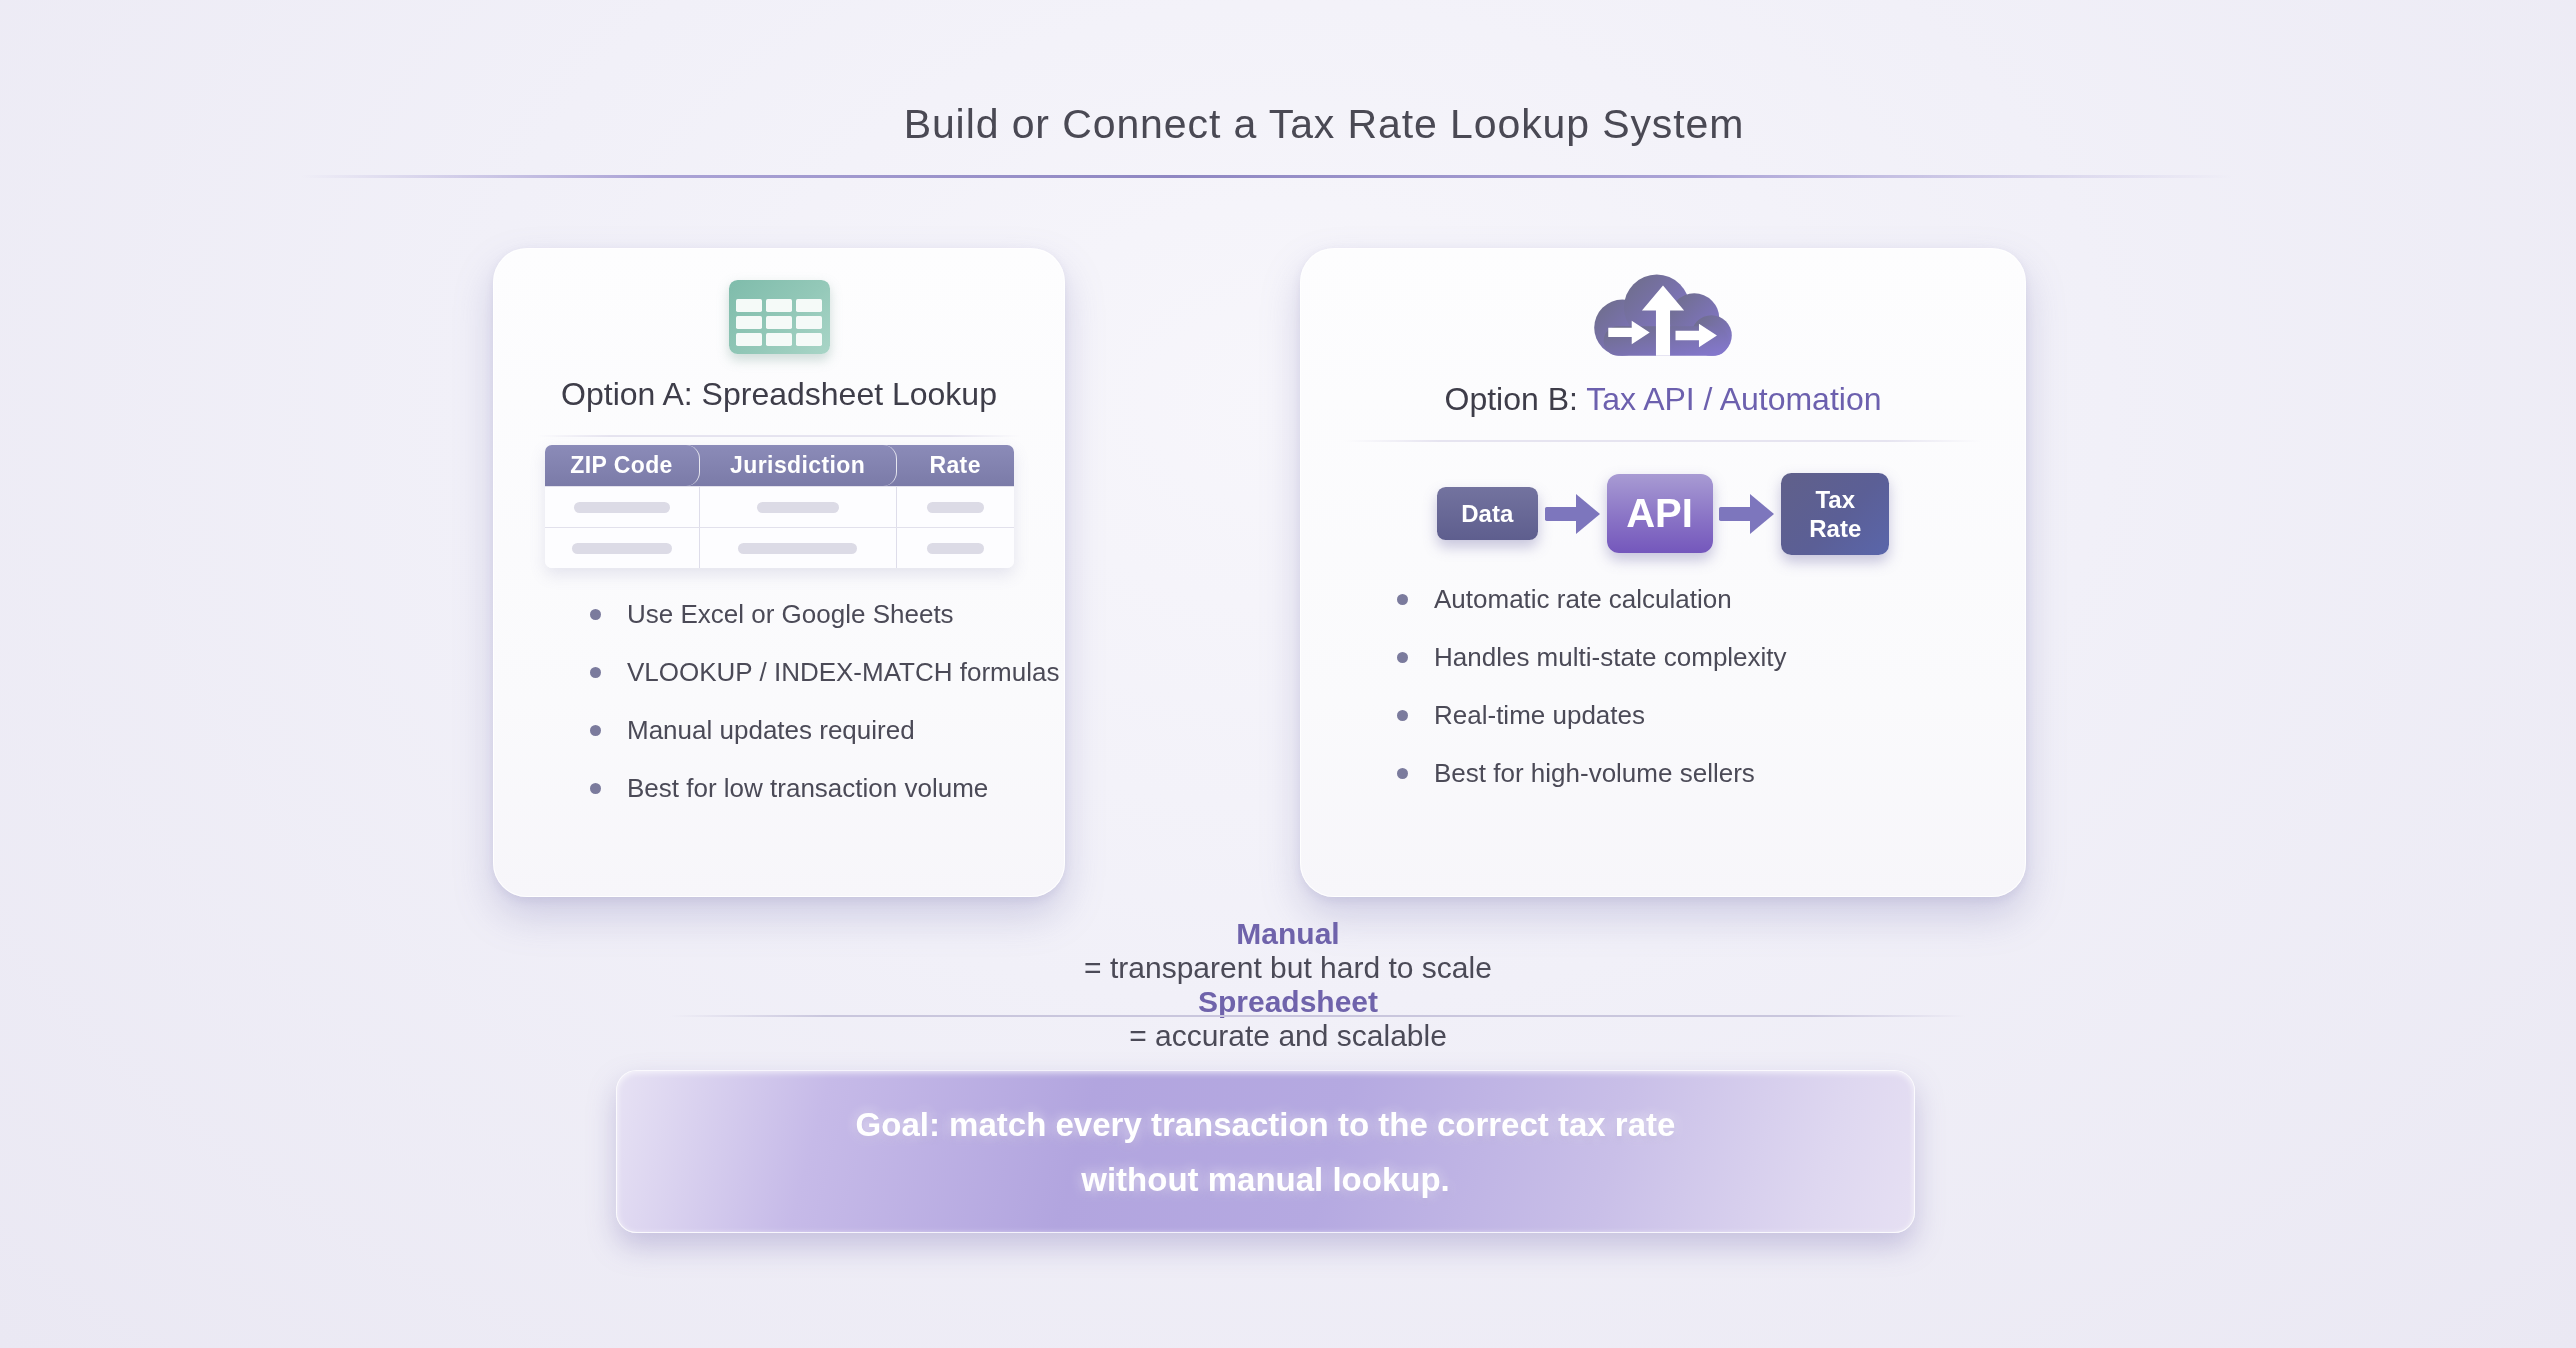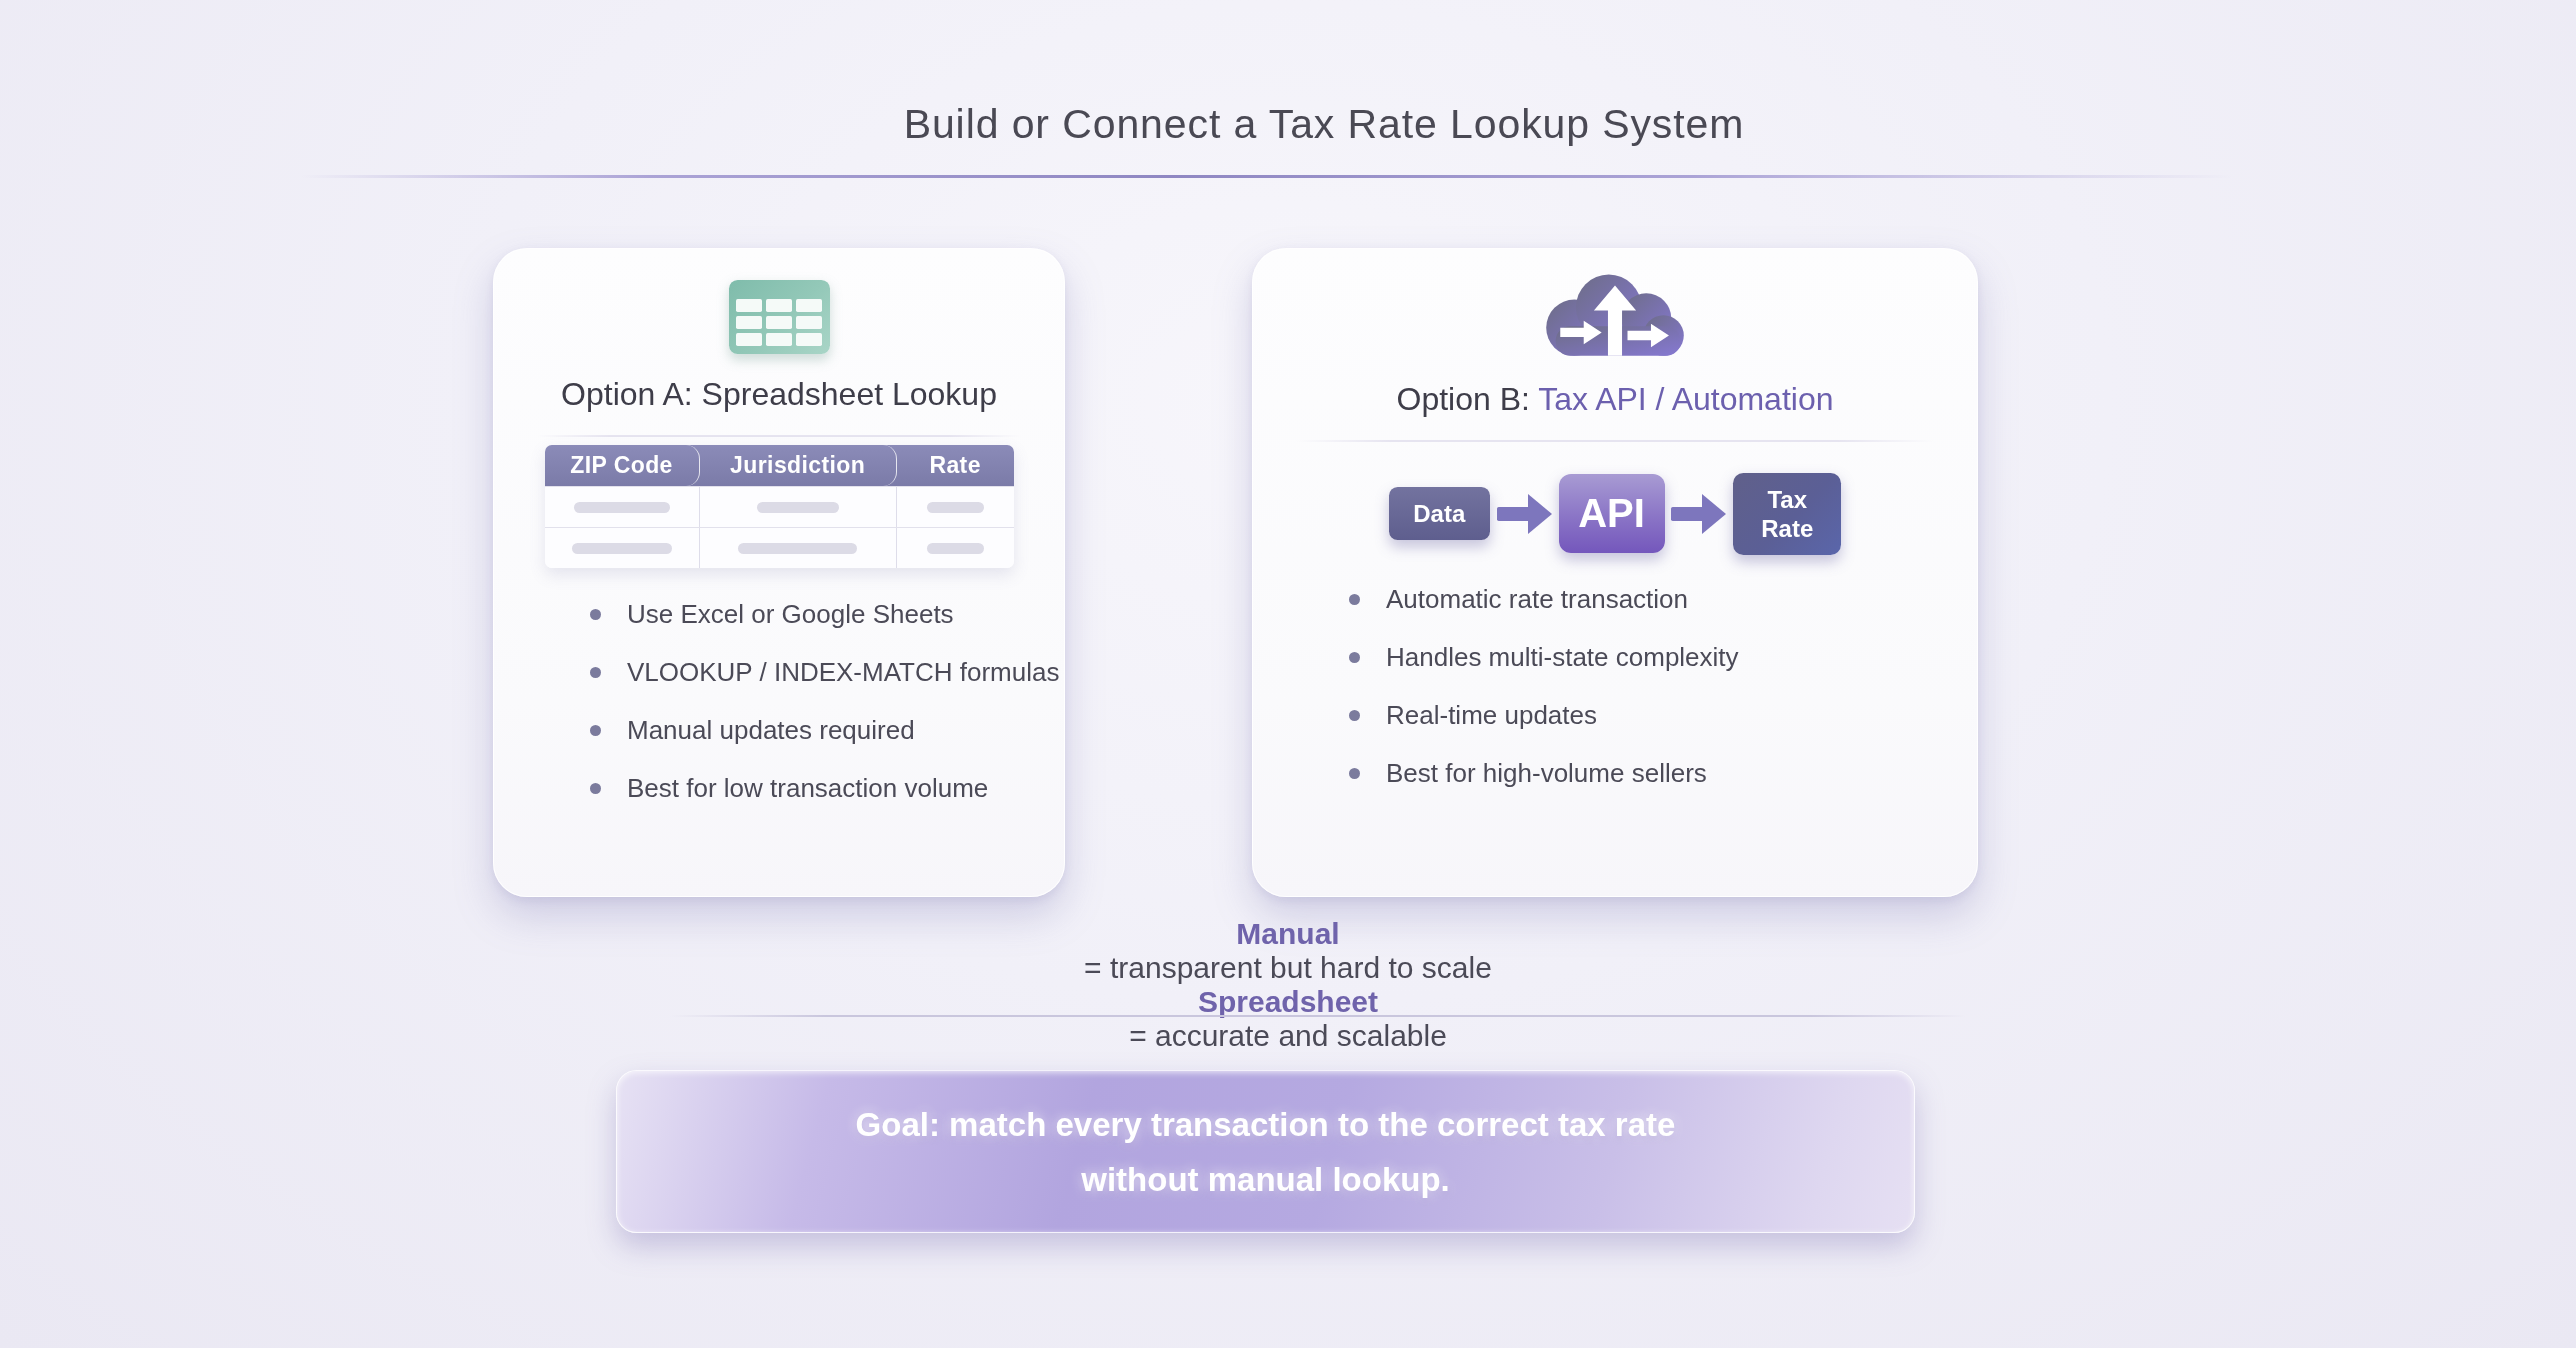--- a/index.html
+++ b/index.html
@@ -33,21 +33,21 @@
   .card{
     position:absolute;top:248px;height:649px;
     background:linear-gradient(180deg,#fdfdfe 0%,#fafafc 70%,#f7f6fa 100%);
     border:1.7px solid rgba(255,255,255,.9);
     border-radius:34px;
     box-shadow:0 19px 39px rgba(120,115,175,.28), 0 3.4px 8.6px rgba(120,115,175,.12);
     display:flex;flex-direction:column;align-items:center;
     box-sizing:border-box;
   }
   .card-a{left:493px;width:572px;}
-  .card-b{left:1252px;width:726px;}
+  .card-b{left:1300px;width:726px;}
 
   .card-title{
     font-size:32px;color:#3e3d49;margin-top:22px;text-align:center;
   }
   .card-title .hl{color:#6c60ae;}
   .card-divider{
     width:calc(100% - 86px);height:1.7px;margin-top:22px;
     background:linear-gradient(90deg,rgba(230,228,240,0),#e6e4f0 15%,#e6e4f0 85%,rgba(230,228,240,0));
   }
 
@@ -255,21 +255,21 @@
       <div class="farrow">
           <div class="shaft"></div>
           <div class="head"></div>
         </div>
       <div class="flow-box box-rate" style="padding:0 5px;box-sizing:border-box;">Tax Rate</div>
     </div>
 
     <ul class="bullets" style="margin-top:27.5px;">
       <li>
           <span class="bullet-dot"></span>
-          <span class="bullet-text">Automatic rate transaction</span>
+          <span class="bullet-text">Automatic rate calculation</span>
         </li>
       <li>
           <span class="bullet-dot"></span>
           <span class="bullet-text">Handles multi-state complexity</span>
         </li>
       <li>
           <span class="bullet-dot"></span>
           <span class="bullet-text">Real-time updates</span>
         </li>
       <li>

